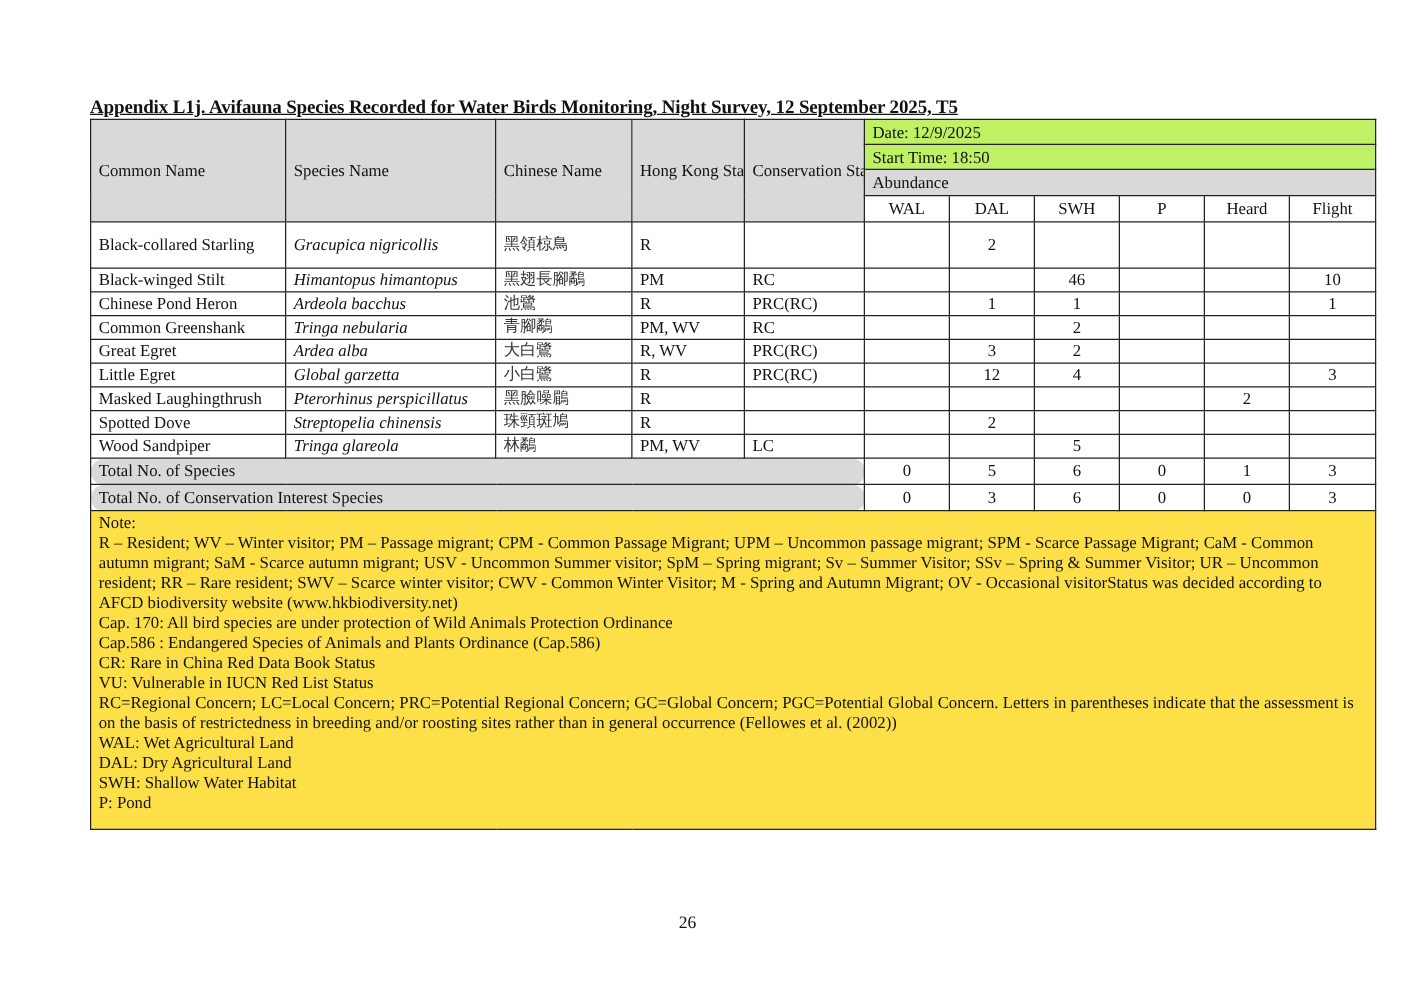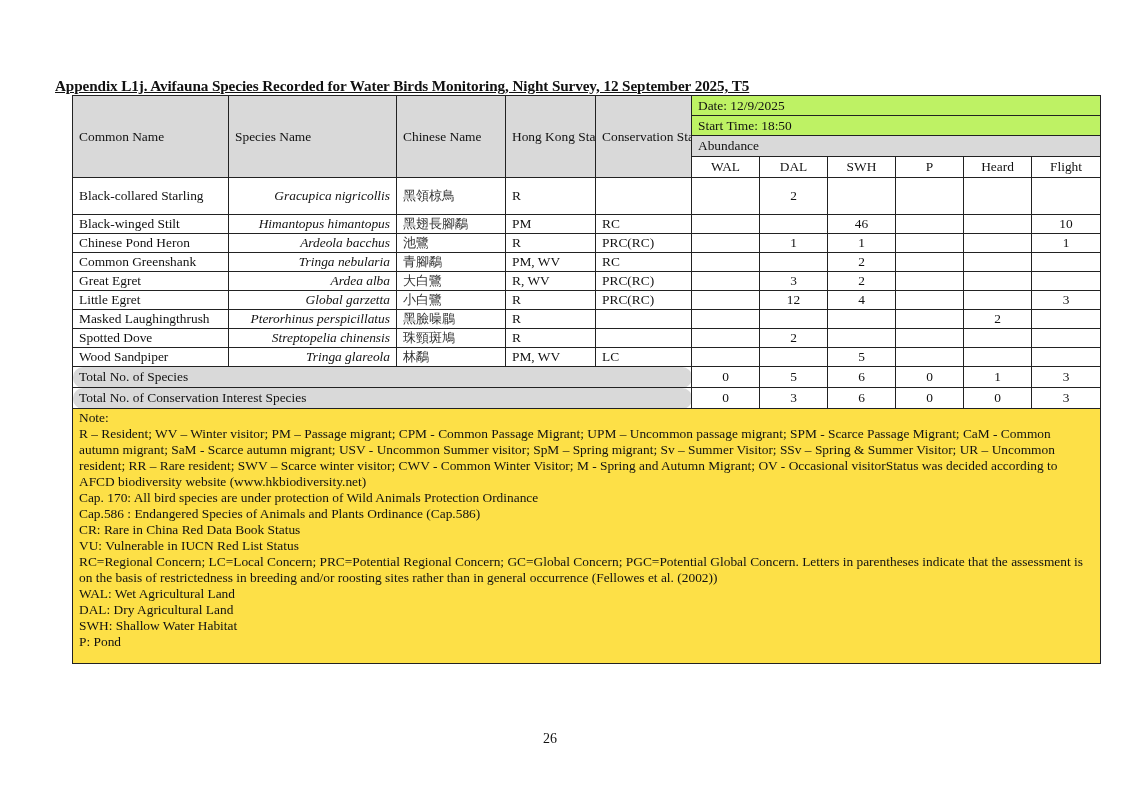--- a/index.html
+++ b/index.html
@@ -1,28 +1,28 @@
 <!DOCTYPE html>
 <html><head>
 <meta charset="utf-8">
 <style>
   html, body { margin: 0; padding: 0; background: #ffffff; }
   body { width: 1123px; height: 794px; position: relative; overflow: hidden;
          font-family: "Liberation Serif", "DejaVu Serif", serif; color: #111; }
-  .title { position: absolute; left: 55px; top: 77px; font-weight: bold; font-size: 15.2px;
+  .title { position: absolute; left: 72px; top: 77px; font-weight: bold; font-size: 15.2px;
            text-decoration: underline; letter-spacing: -0.1px; white-space: nowrap; }
   table.main { position: absolute; left: 72px; top: 95px; width: 1028px; border-collapse: collapse;
                table-layout: fixed; font-size: 13.4px; }
   table.main td { border: 1.4px solid #222; padding: 0 6px; line-height: 16px; vertical-align: middle;
                   overflow: hidden; white-space: nowrap; }
   .hdr { background: #d9d9d9; }
   .hdr-light { background: #bef264; }
   .num { text-align: center; }
-  .ital { font-style: italic; text-align: right; }
-  .zh { font-family: Liberation Sans, sans-serif; font-size: 13px; color: #333; }
+  .ital { font-style: italic; }
+  .zh { font-family: Liberation Mono, monospace; font-size: 13px; color: #333; }
   tr.r20 td { height: 18px; }
   tr.r38 td { height: 36px; }
   tr.tot td { height: 20px; border-radius: 10px; }
   td.wrap { white-space: normal; }
   .note-cell { background: #fde047; white-space: normal !important; padding: 1px 6px 2px 6px !important;
                font-size: 13.4px; line-height: 16.9px; vertical-align: top !important; }
   .note-line { display: block; }
   .pageno { position: absolute; left: 0; width: 1100px; top: 731px; text-align: center; font-size: 14px; }
 </style>
 </head>

